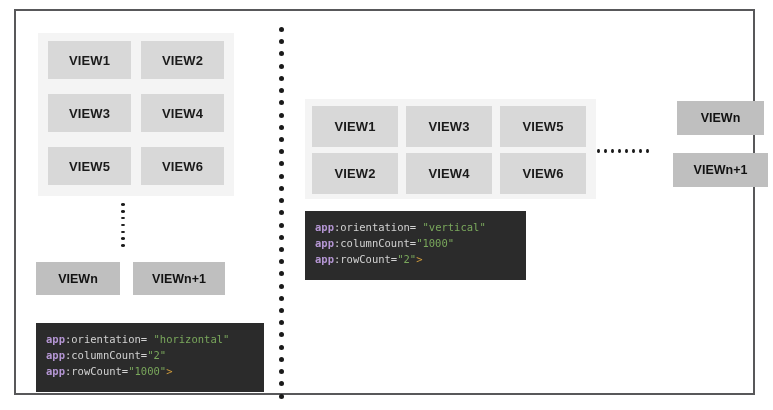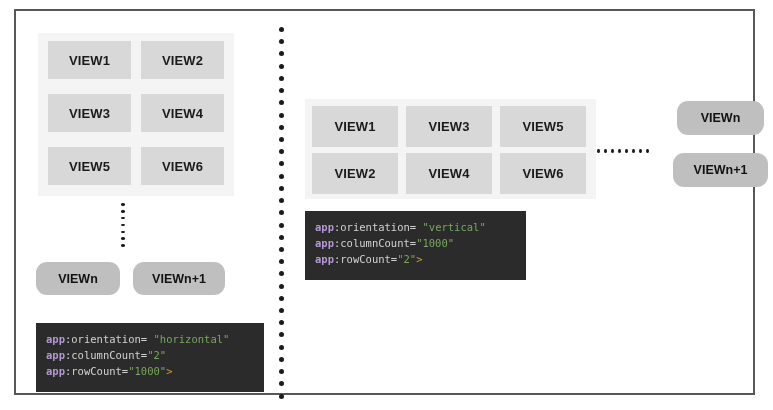--- a/index.html
+++ b/index.html
@@ -63,21 +63,21 @@
     font-weight: bold;
     letter-spacing: 0.1px;
     font-family: "Liberation Sans", sans-serif;
     box-sizing: border-box;
   }
 
   
   .view-pill {
     position: absolute;
     background: #bfbfbf;
-    border-radius: 11px;
+    border-radius: 0;
     display: flex;
     align-items: center;
     justify-content: center;
     color: #121212;
     font-size: 12.5px;
     font-weight: bold;
     font-family: "Liberation Sans", sans-serif;
     box-sizing: border-box;
   }
 

